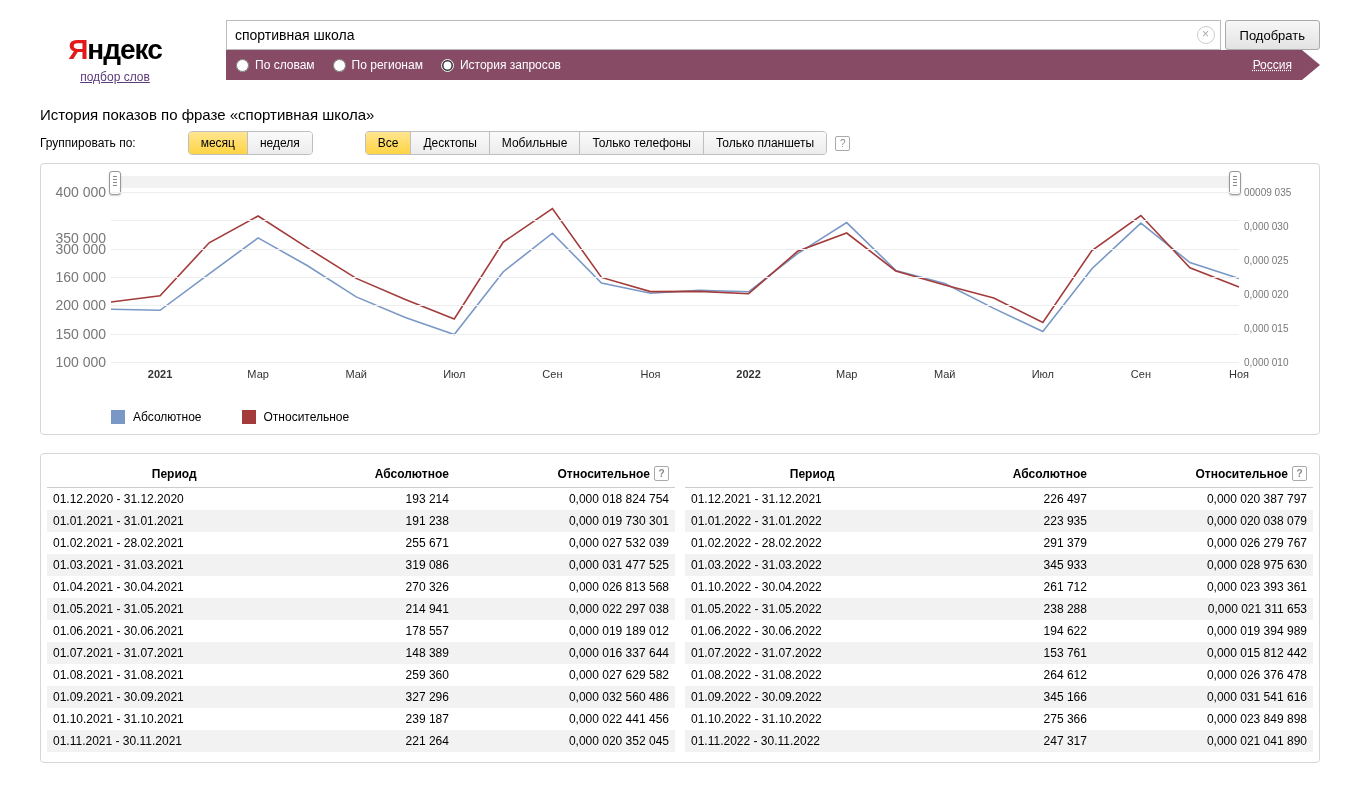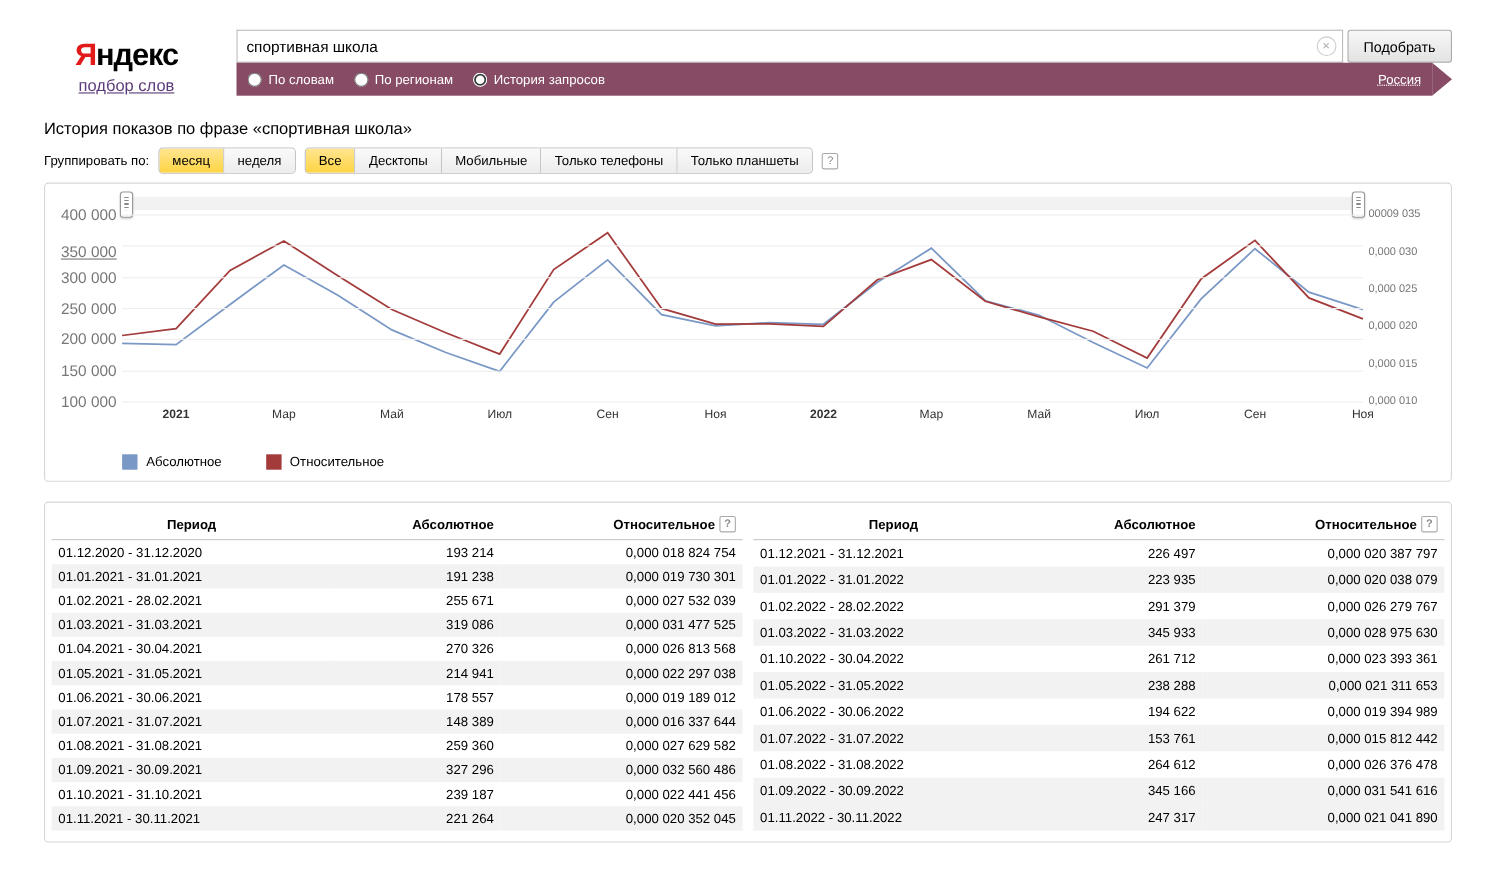--- a/index.html
+++ b/index.html
@@ -1,39 +1,39 @@
 <!DOCTYPE html>
 <html><head>
 <meta charset="utf-8">
 <style>
   body { margin:0; font-family: Arial, Helvetica, sans-serif; font-size:12px; color:#000; background:#fff;}
   .wrap { width:1280px; margin:20px auto 40px auto;}
-  .top { display:flex; align-items:flex-end; gap:25px;}
+  .top { display:flex; align-items:flex-start; gap:36px;}
   .logo-block { width:150px; text-align:center; padding-top:14px;}
   .logo { font-size:28px; font-weight:bold; letter-spacing:-1px;}
   .logo .y { color:#e21a1a;}
   .logo .rest { color:#000;}
-  .logo-sub { color:#5b3a7a; text-decoration:underline; font-size:15px; display:inline-block; margin-top:4px;}
+  .logo-sub { color:#5b3a7a; text-decoration:underline; font-size:12px; display:inline-block; margin-top:4px;}
   .search-area { flex:1;}
   .search-row { display:flex;}
   .search-box { flex:1; position:relative;}
   .search-box input { width:100%; box-sizing:border-box; height:30px; padding:4px 28px 4px 8px; border:1px solid #bbb; font-size:14px;}
   .search-box .clear { position:absolute; right:6px; top:50%; transform:translateY(-50%); width:16px; height:16px; border:1px solid #ccc; border-radius:50%; color:#aaa; font-size:12px; line-height:14px; text-align:center; cursor:pointer;}
   .submit-btn { height:30px; padding:0 14px; margin-left:4px; background:linear-gradient(#f7f7f7,#e3e3e3); border:1px solid #aaa; border-radius:3px; font-size:13px; cursor:pointer;}
   .tail { width:0; height:0; border-top:15px solid transparent; border-bottom:15px solid transparent; border-left:18px solid #874b65;}
   .radio-bar { background:#874b65; color:#fff; padding:4px 10px; display:flex; align-items:center; gap:18px; font-size:12px; position:relative;}
   .radio-bar label { display:flex; align-items:center; gap:6px; cursor:pointer;}
   .radio-bar input { accent-color:#fff; margin:0;}
   .radio-bar .region { margin-left:auto; text-decoration:underline dotted; cursor:pointer;}
   .radio-row-wrap { display:flex;}
   .radio-row-wrap .tail { align-self:stretch;}
 
   h2.title { font-size:15px; font-weight:normal; margin:22px 0 8px 0;}
   .controls { display:flex; align-items:center; gap:8px; font-size:12px;}
-  .btn-group { display:flex; border:1px solid #bfbfbf; border-radius:4px; overflow:hidden;}
+  .btn-group { display:flex; border:1px solid #bfbfbf; border-radius:4px; overflow:hidden;margin-left:44px;}
   .btn-group button { background:linear-gradient(#fafafa,#ececec); border:none; padding:4px 12px; font-size:12px; cursor:pointer; border-right:1px solid #bfbfbf;}
   .btn-group button:last-child { border-right:none;}
   .btn-group button.active { background:linear-gradient(#ffe590,#ffd443);}
   .help { width:13px; height:13px; border:1px solid #aaa; border-radius:2px; color:#8a8a8a; font-size:10px; line-height:13px; text-align:center; cursor:pointer;}
 
   .panel { border:1px solid #d6d6d6; border-radius:4px; margin-top:8px; padding:10px 10px 4px 10px;}
   .chart-box { position:relative; height:230px;}
   .plot { position:absolute; left:60px; right:70px; top:0; bottom:42px;}
   .grid-line { position:absolute; left:0; right:0; border-top:1px solid #eee;}
   .y-label-l { position:absolute; left:0; width:55px; text-align:right; font-size:14px; color:#777; transform:translateY(-50%);}
@@ -126,23 +126,23 @@
           </svg>
       <div class="grid-line" style="top: 18px;"></div>
           <div class="grid-line" style="top: 46.3333px;"></div>
           <div class="grid-line" style="top: 74.6667px;"></div>
           <div class="grid-line" style="top: 103px;"></div>
           <div class="grid-line" style="top: 131.333px;"></div>
           <div class="grid-line" style="top: 159.667px;"></div>
           <div class="grid-line" style="top: 188px;"></div>
         </div>
     <div class="y-label-l" style="top: 18px;">400 000</div>
-        <div class="y-label-l" style="top: 52px; text-decoration: underline;">350 000</div>
+        <div class="y-label-l" style="top: 64px;">350 000</div>
         <div class="y-label-l" style="top: 74.6667px;">300 000</div>
-        <div class="y-label-l" style="top: 103px;">250 000</div>
+        <div class="y-label-l" style="top: 103px;">160 000</div>
         <div class="y-label-l" style="top: 131.333px;">200 000</div>
         <div class="y-label-l" style="top: 159.667px;">150 000</div>
         <div class="y-label-l" style="top: 188px;">100 000</div>
         <div class="y-label-r" style="top: 18px;">00009 035</div>
         <div class="y-label-r" style="top: 52px;">0,000 030</div>
         <div class="y-label-r" style="top: 86px;">0,000 025</div>
         <div class="y-label-r" style="top: 120px;">0,000 020</div>
         <div class="y-label-r" style="top: 154px;">0,000 015</div>
         <div class="y-label-r" style="top: 188px; padding-left: 43px;">0,000 010</div>
         <div class="x-label bold" style="left: 109.043px;">2021</div>
@@ -304,20 +304,25 @@
           <tr>
             <td>01.08.2022 - 31.08.2022</td>
             <td class="r">264 612</td>
             <td class="r">0,000 026 376 478</td>
           </tr>
           <tr class="even">
             <td>01.09.2022 - 30.09.2022</td>
             <td class="r">345 166</td>
             <td class="r">0,000 031 541 616</td>
           </tr>
+          <tr>
+            <td>01.10.2022 - 31.10.2022</td>
+            <td class="r">275 366</td>
+            <td class="r">0,000 023 849 898</td>
+          </tr>
           <tr class="even">
             <td>01.11.2022 - 30.11.2022</td>
             <td class="r">247 317</td>
             <td class="r">0,000 021 041 890</td>
           </tr>
         </tbody>
     </table>
   </div>
 </div>
 

